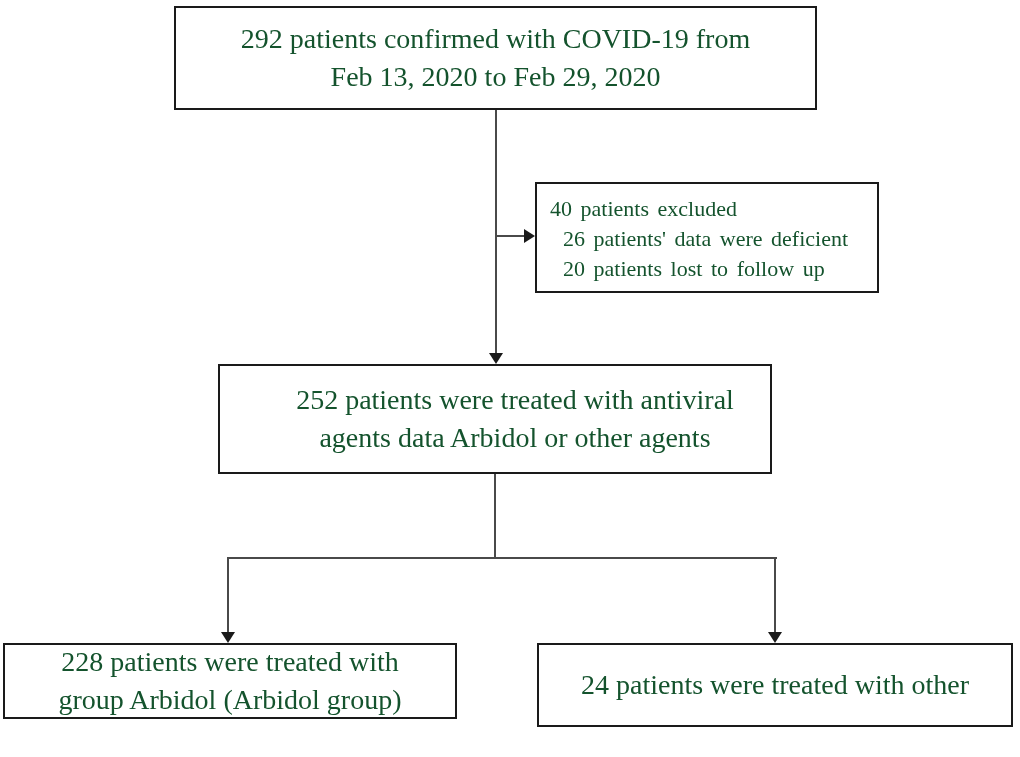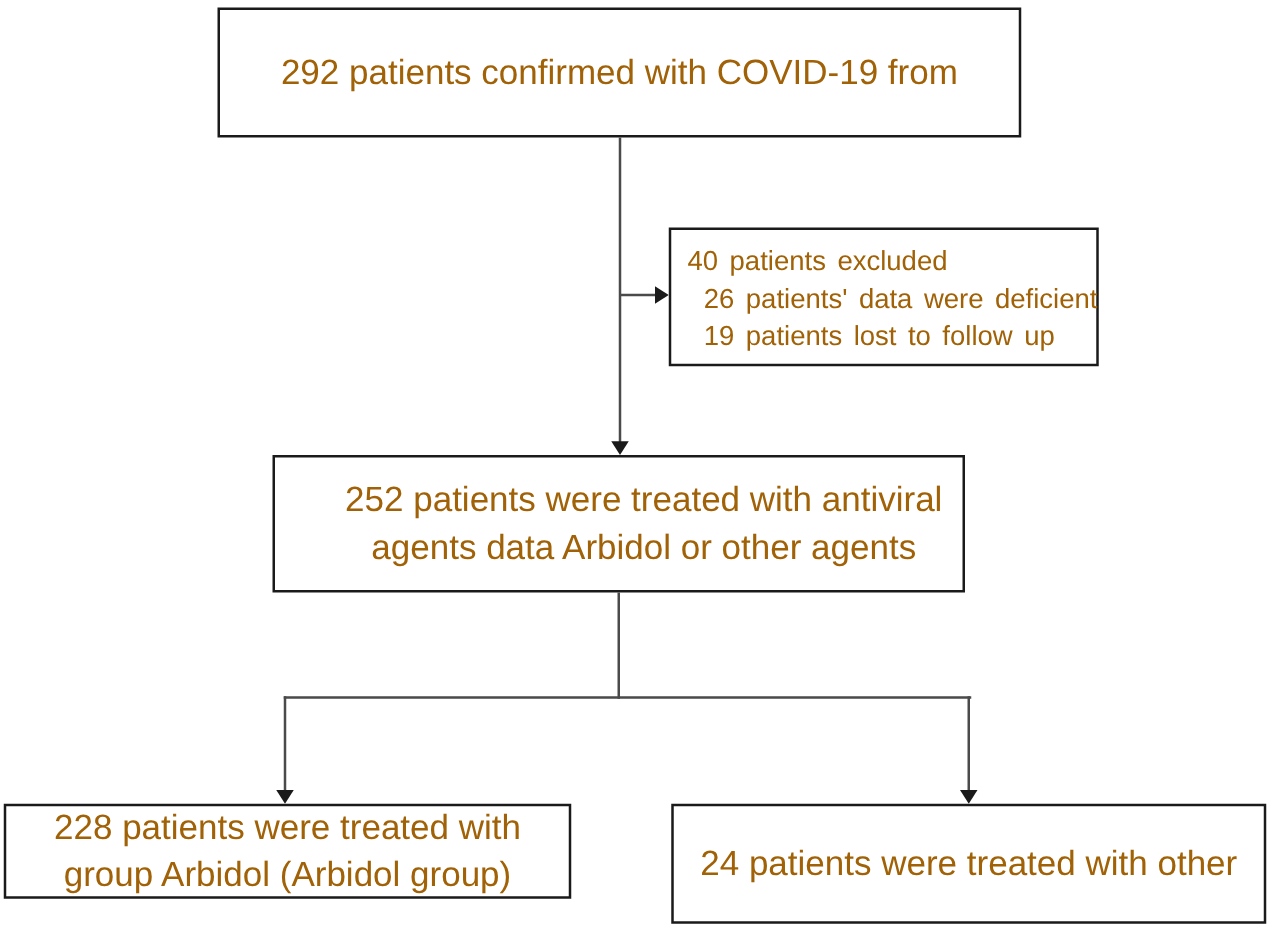--- a/index.html
+++ b/index.html
@@ -5,22 +5,22 @@
   html, body {
     margin: 0;
     padding: 0;
     background: #ffffff;
   }
   .stage {
     position: relative;
     width: 1020px;
     height: 757px;
     background: #ffffff;
-    font-family: Liberation Sans, sans-serif;
-    color: #a16207;
+    font-family: Liberation Serif, serif;
+    color: #14532d;
     overflow: hidden;
   }
   .box {
     position: absolute;
     box-sizing: border-box;
     background: #ffffff;
     border: 2px solid #1a1a1a;
     display: flex;
     flex-direction: column;
     justify-content: center;
@@ -39,21 +39,21 @@
     word-spacing: 0.14em;
   }
   .tline { white-space: nowrap; }
   .indent { padding-left: 13px; }
 
   #box-enrolled    { left: 174px; top: 6px;   width: 643px; height: 104px; }
   #box-excluded    { left: 535px; top: 182px; width: 344px; height: 111px;
                      align-items: flex-start; text-align: left; padding-left: 13px; padding-top: 3px; }
   #box-treated     { left: 218px; top: 364px; width: 554px; height: 110px; padding-left: 40px; }
   #box-arbidol     { left: 3px;   top: 643px; width: 454px; height: 76px; }
-  #box-non-arbidol { left: 537px; top: 643px; width: 476px; height: 96px; }
+  #box-non-arbidol { left: 537px; top: 643px; width: 476px; height: 84px; }
 
   .line {
     position: absolute;
     background: #4a4a4a;
   }
   #line-enrolled-to-treated { left: 495px; top: 110px; width: 2px; height: 244px; }
   #line-branch-excluded     { left: 496px; top: 235px; width: 29px; height: 2px; }
   #line-treated-down        { left: 494px; top: 474px; width: 2px;  height: 85px; }
   #line-split-horizontal    { left: 227px; top: 557px; width: 550px; height: 2px; }
   #line-split-left          { left: 227px; top: 557px; width: 2px;  height: 76px; }
@@ -78,32 +78,33 @@
   #arrow-to-arbidol     { left: 221px; top: 632px; }
   #arrow-to-non-arbidol { left: 768px; top: 632px; }
 </style>
 </head>
 <body>
 
 <div class="stage">
 
   <div class="box centered main-text" id="box-enrolled">
     <div class="tline">292 patients confirmed with COVID-19 from</div>
+    <div class="tline">Feb 13, 2020 to Feb 29, 2020</div>
   </div>
 
   <div class="line" id="line-enrolled-to-treated"></div>
   <div class="arrow-down" id="arrow-to-treated"></div>
 
   <div class="line" id="line-branch-excluded"></div>
   <div class="arrow-right" id="arrow-to-excluded"></div>
 
   <div class="box small-text" id="box-excluded">
     <div class="tline">40 patients excluded</div>
     <div class="tline indent">26 patients' data were deficient</div>
-    <div class="tline indent">19 patients lost to follow up</div>
+    <div class="tline indent">20 patients lost to follow up</div>
   </div>
 
   <div class="box centered main-text" id="box-treated">
     <div class="tline">252 patients were treated with  antiviral</div>
     <div class="tline">agents data Arbidol or other agents</div>
   </div>
 
   <div class="line" id="line-treated-down"></div>
   <div class="line" id="line-split-horizontal"></div>
   <div class="line" id="line-split-left"></div>

